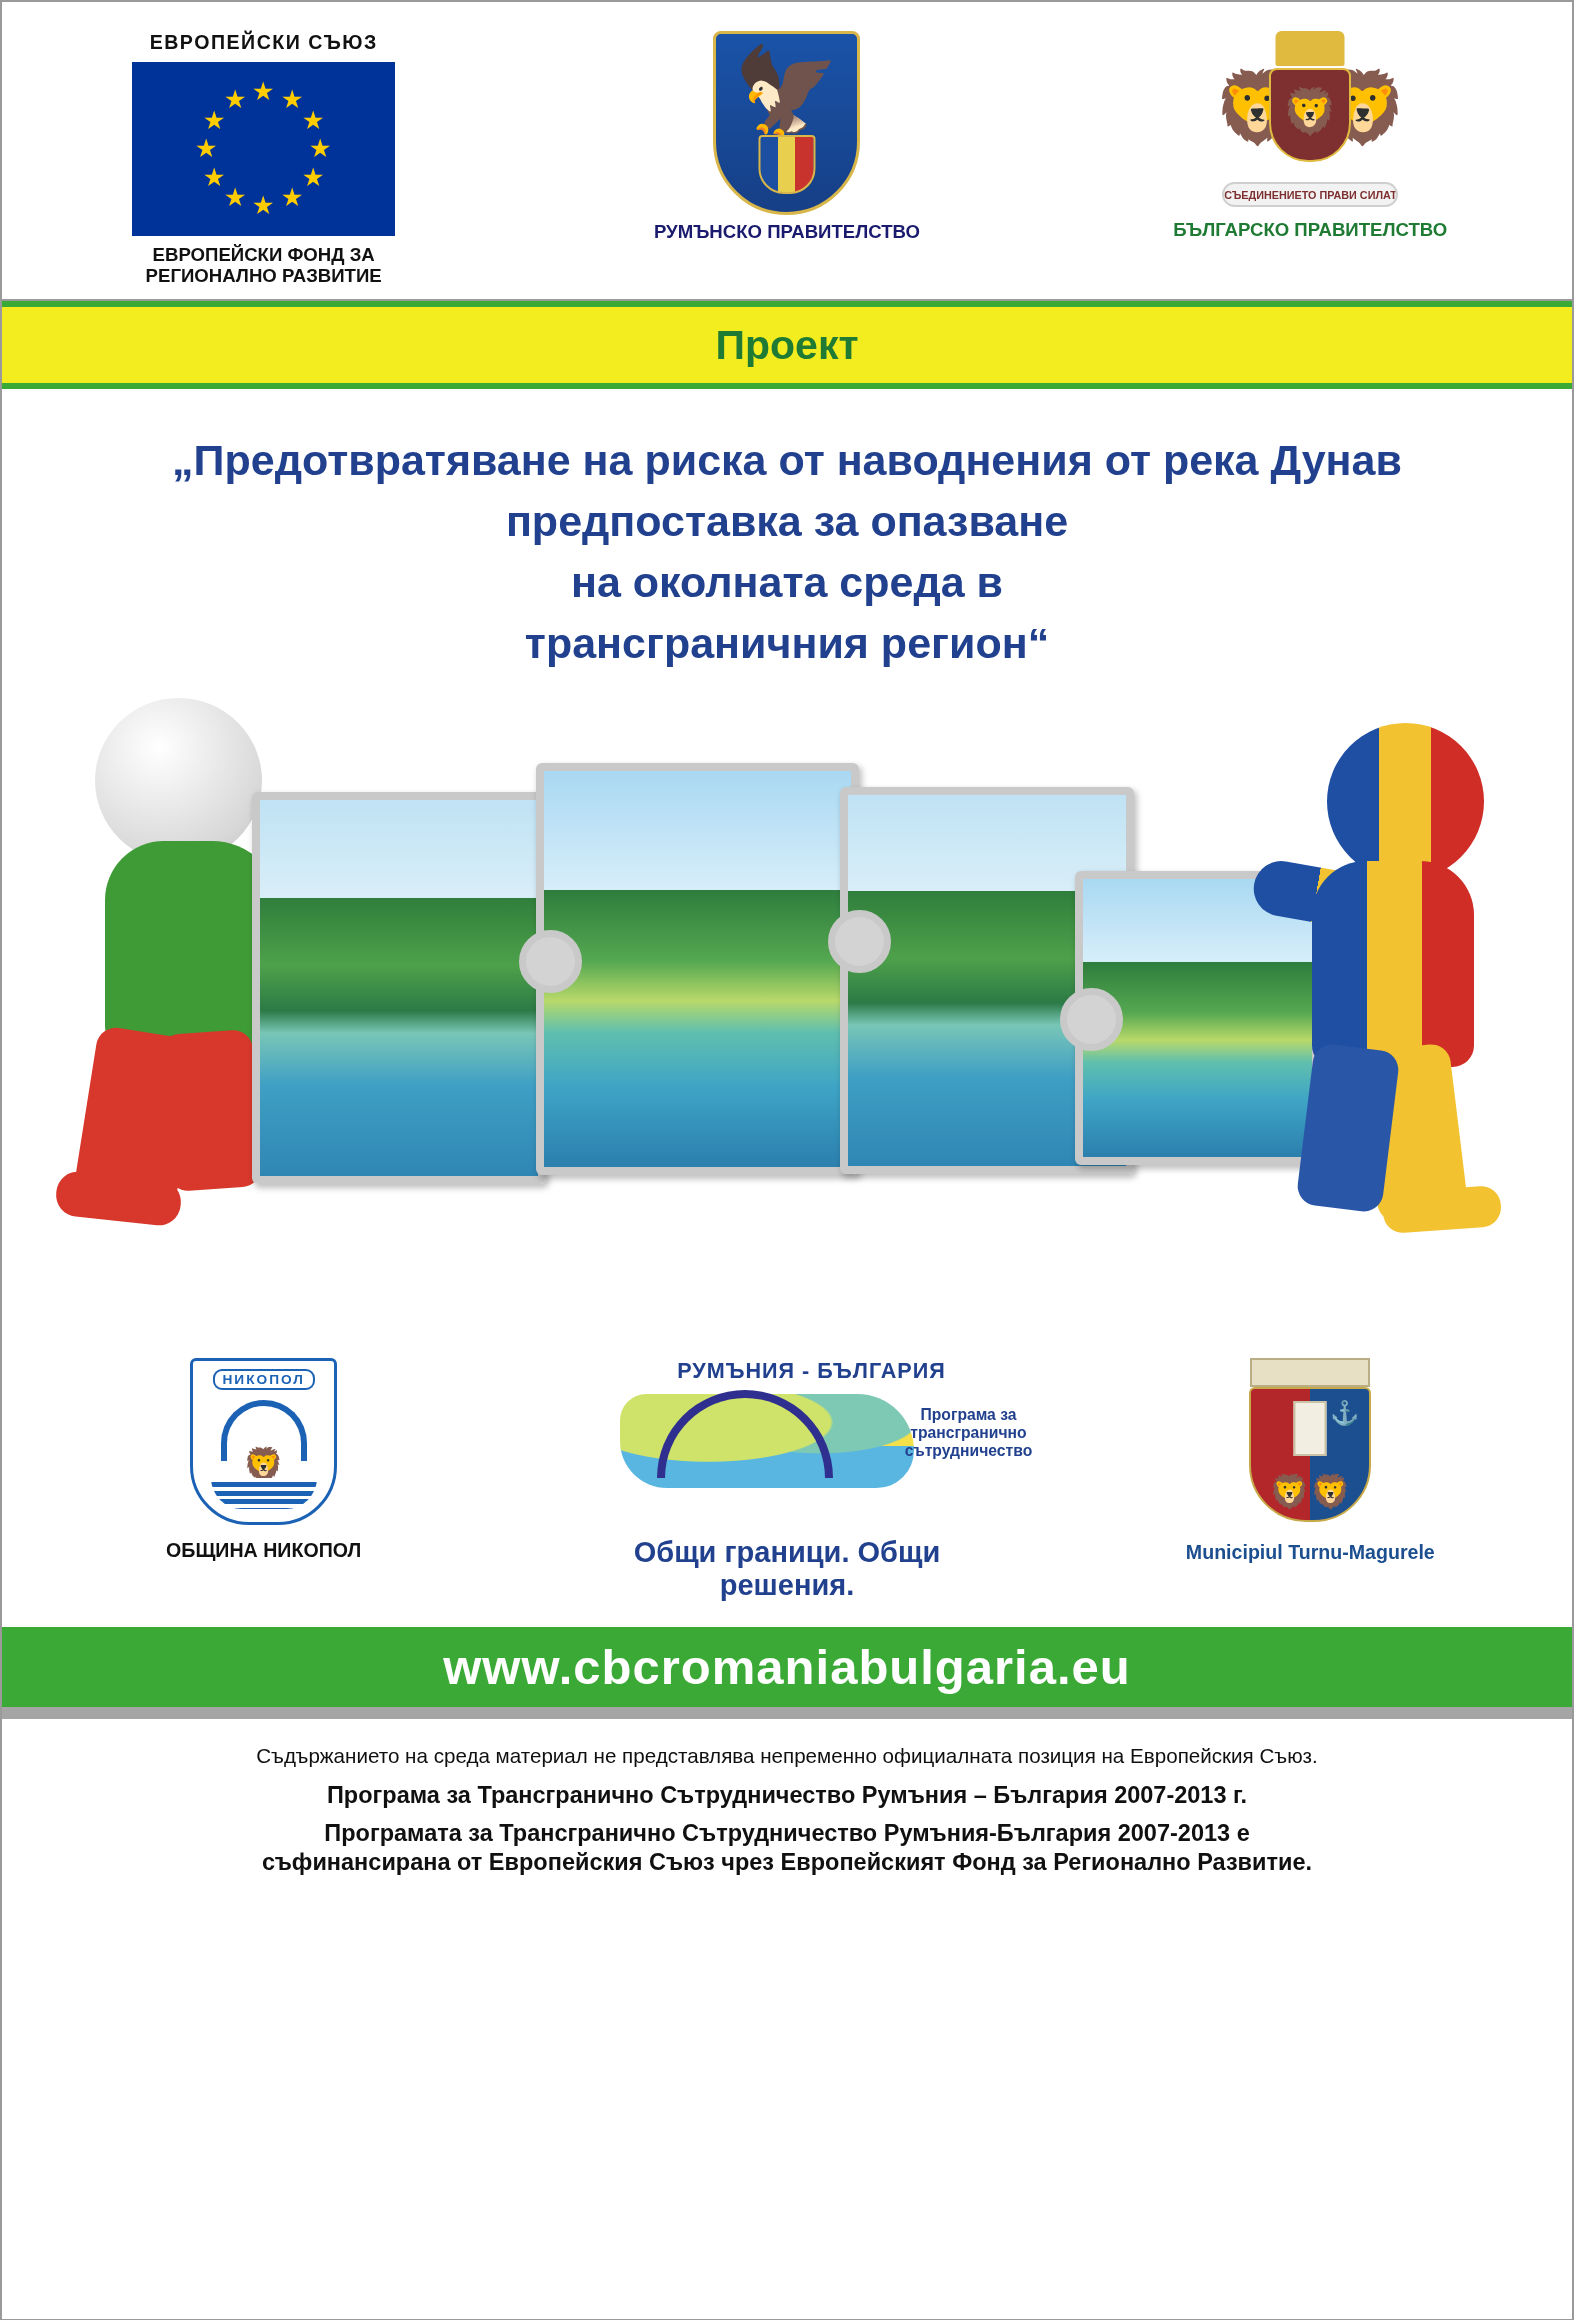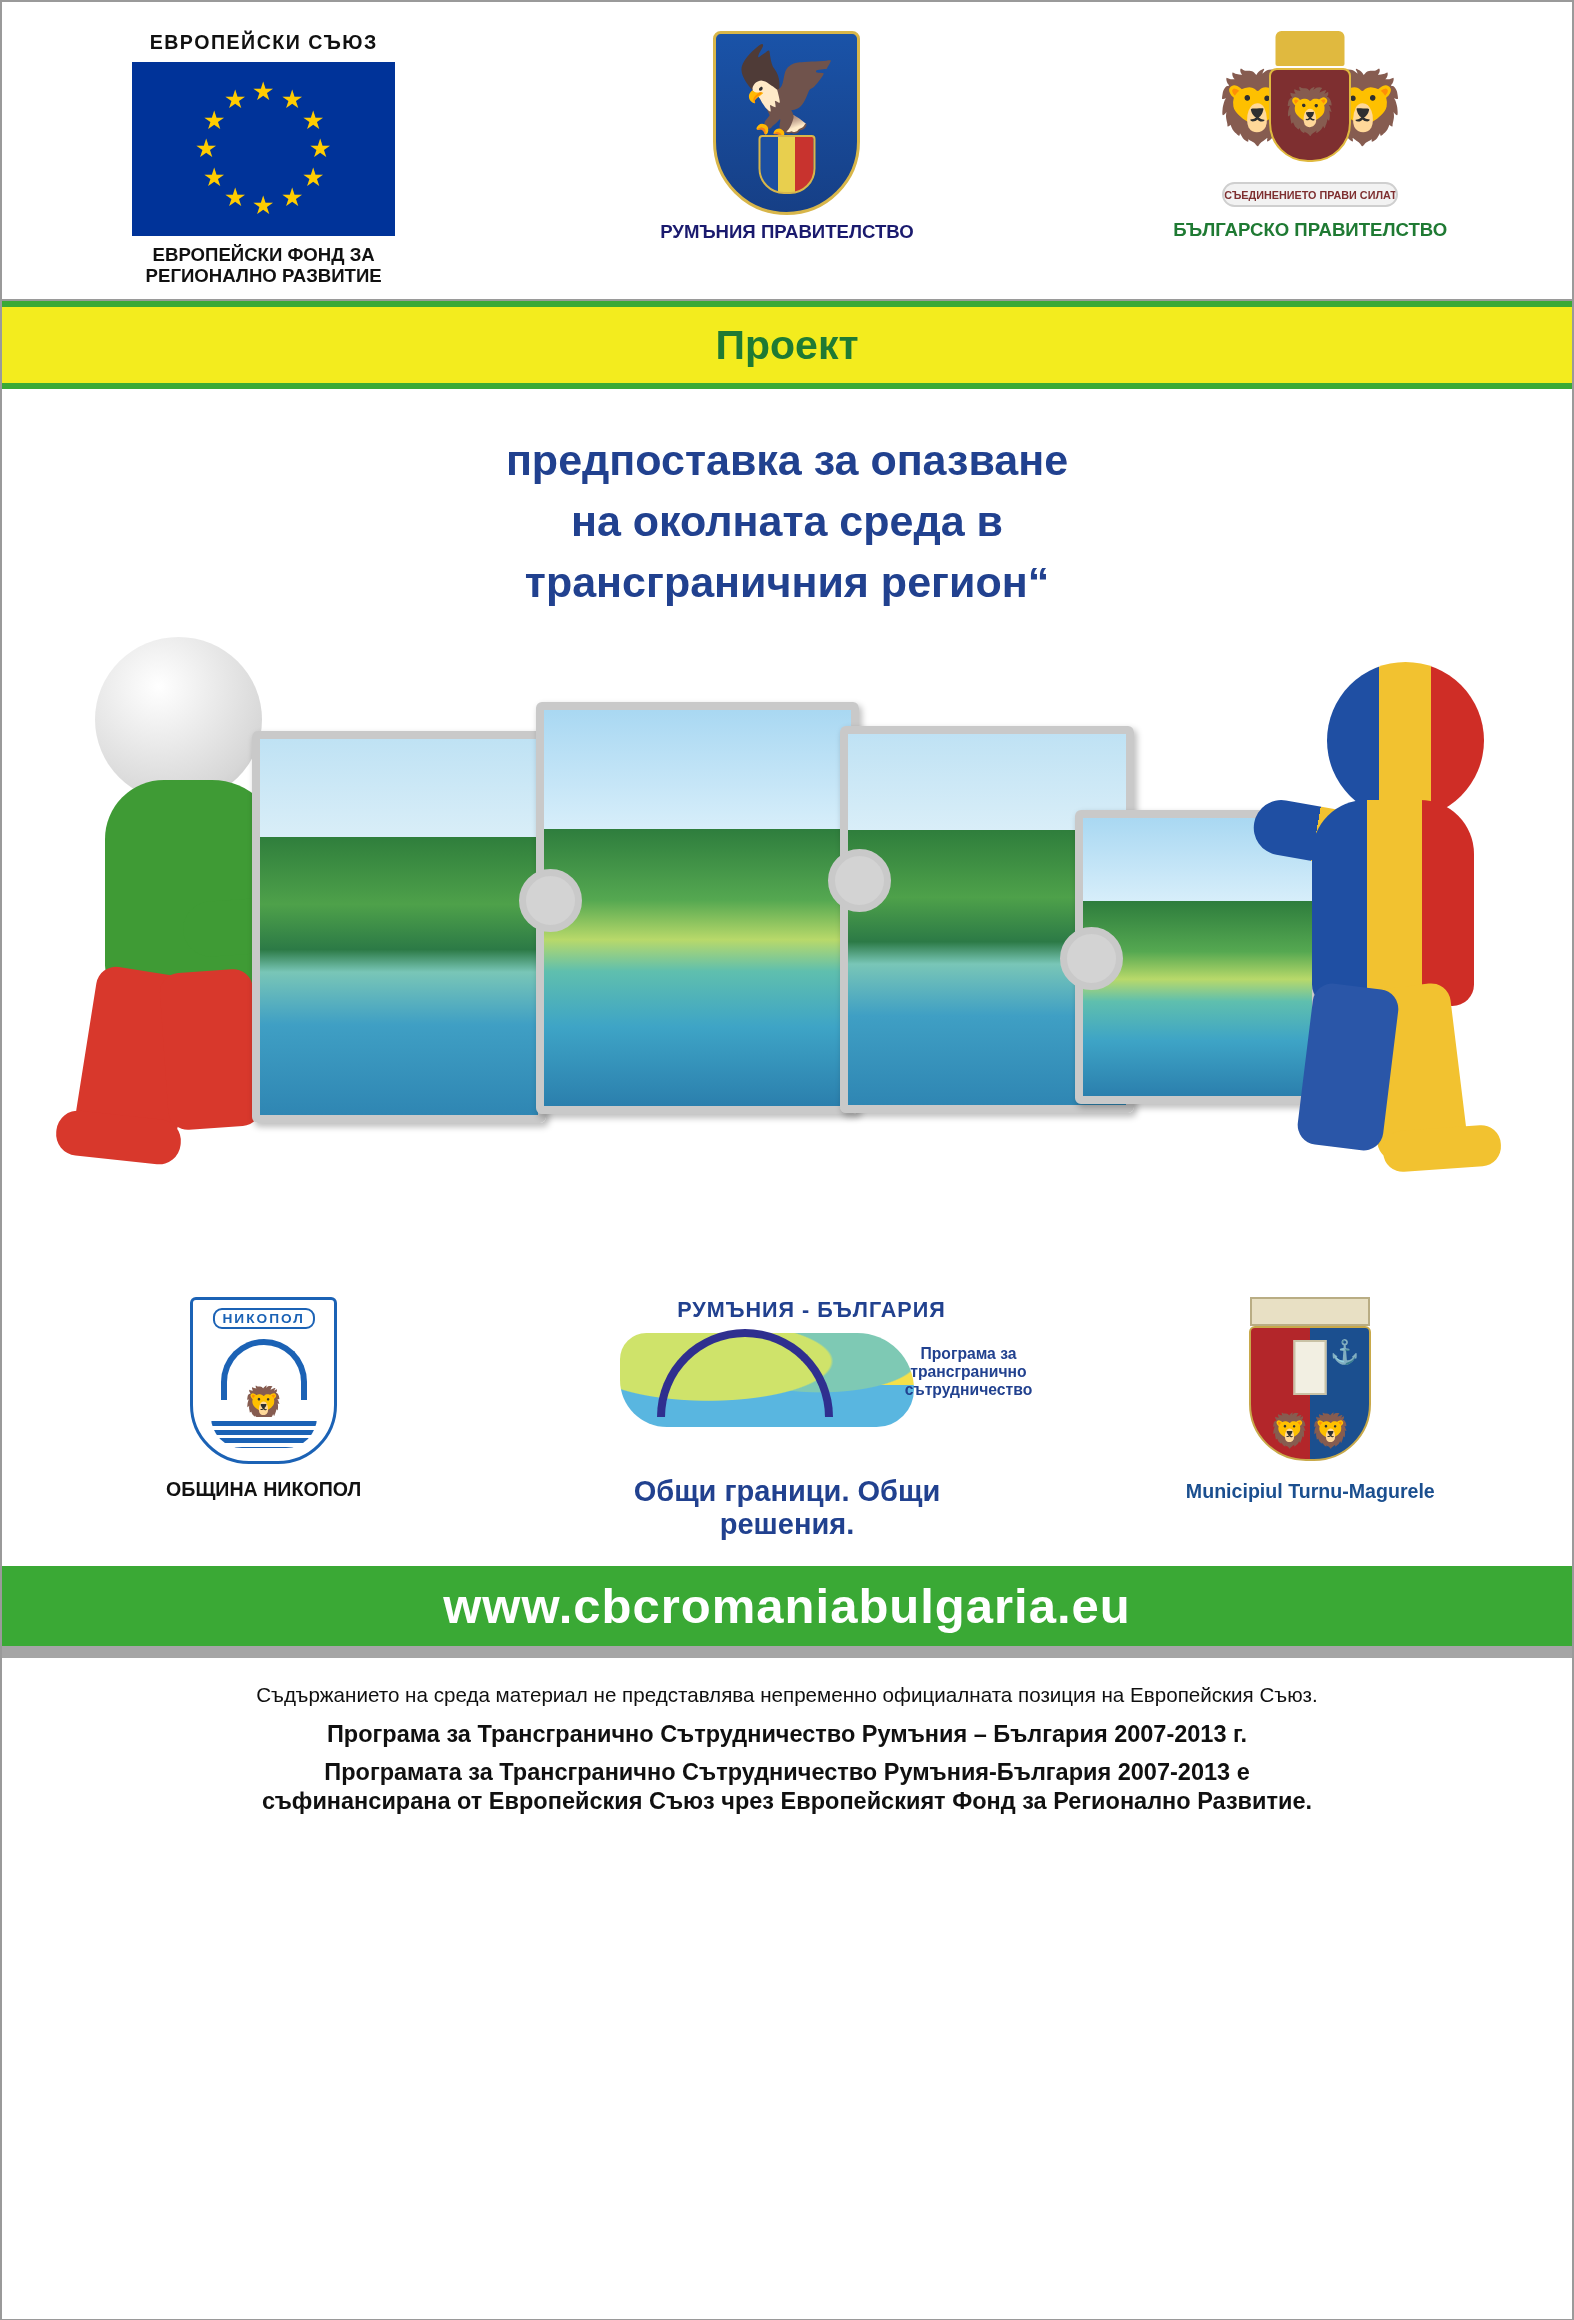--- a/index.html
+++ b/index.html
@@ -620,40 +620,41 @@
           <div>ЕВРОПЕЙСКИ ФОНД ЗА</div>
           <div>РЕГИОНАЛНО РАЗВИТИЕ</div>
         </div>
     </div>
 
     <div class="logo-block">
       <div class="ro-crest">
         <div class="ro-eagle">🦅</div>
         <div class="ro-shield"></div>
       </div>
-      <div class="crest-caption ro-caption">РУМЪНИЯ ПРАВИТЕЛСТВО</div>
+      <div class="crest-caption ro-caption">РУМЪНСКО ПРАВИТЕЛСТВО</div>
     </div>
 
     <div class="logo-block">
       <div class="bg-crest">
         <div class="bg-crown"></div>
         <div class="bg-lion-left">🦁</div>
         <div class="bg-lion-right">🦁</div>
         <div class="bg-shield">🦁</div>
         <div class="bg-ribbon">СЪЕДИНЕНИЕТО ПРАВИ СИЛАТА</div>
       </div>
       <div class="crest-caption bg-caption">БЪЛГАРСКО ПРАВИТЕЛСТВО</div>
     </div>
   </div>
 
   <div class="proekt-band">
     <div class="proekt-label">Проект</div>
   </div>
 
   <div class="title-area">
+    <div class="title-line">„Предотвратяване на риска от наводнения от река Дунав</div>
     <div class="title-line">предпоставка за опазване</div>
     <div class="title-line">на околната среда в</div>
     <div class="title-line">трансграничния регион“</div>
   </div>
 
   <div class="illustration">
     <div class="fig-left-head"></div>
     <div class="fig-left-arm"></div>
     <div class="fig-left-body"></div>
     <div class="fig-left-arm2"></div>

